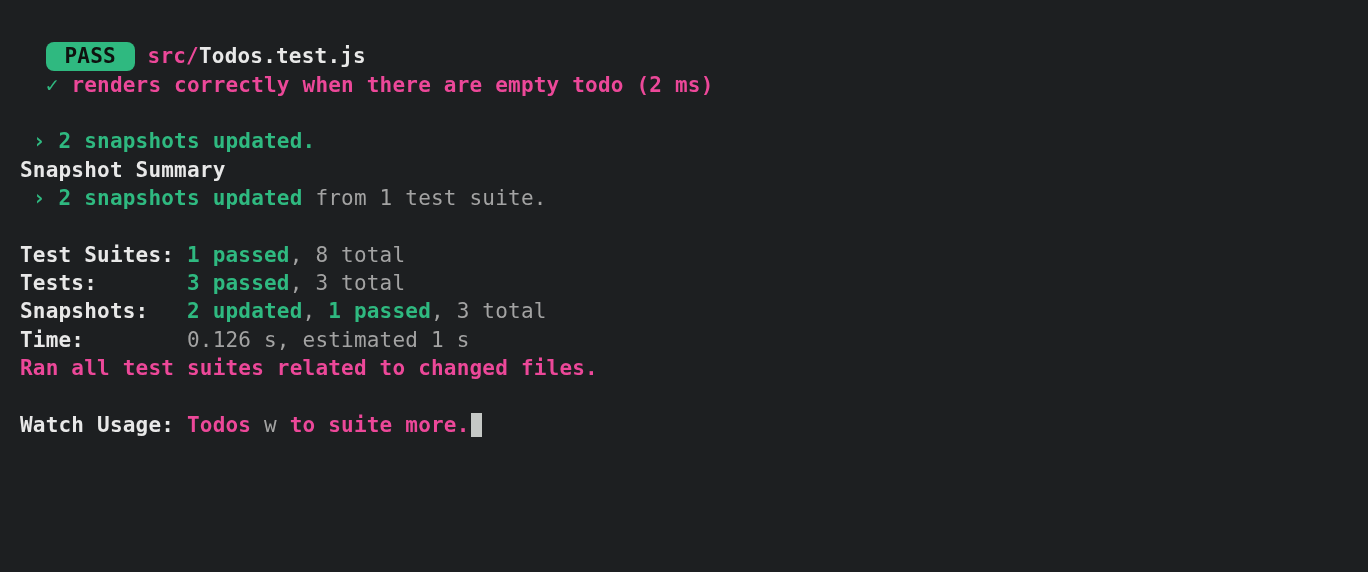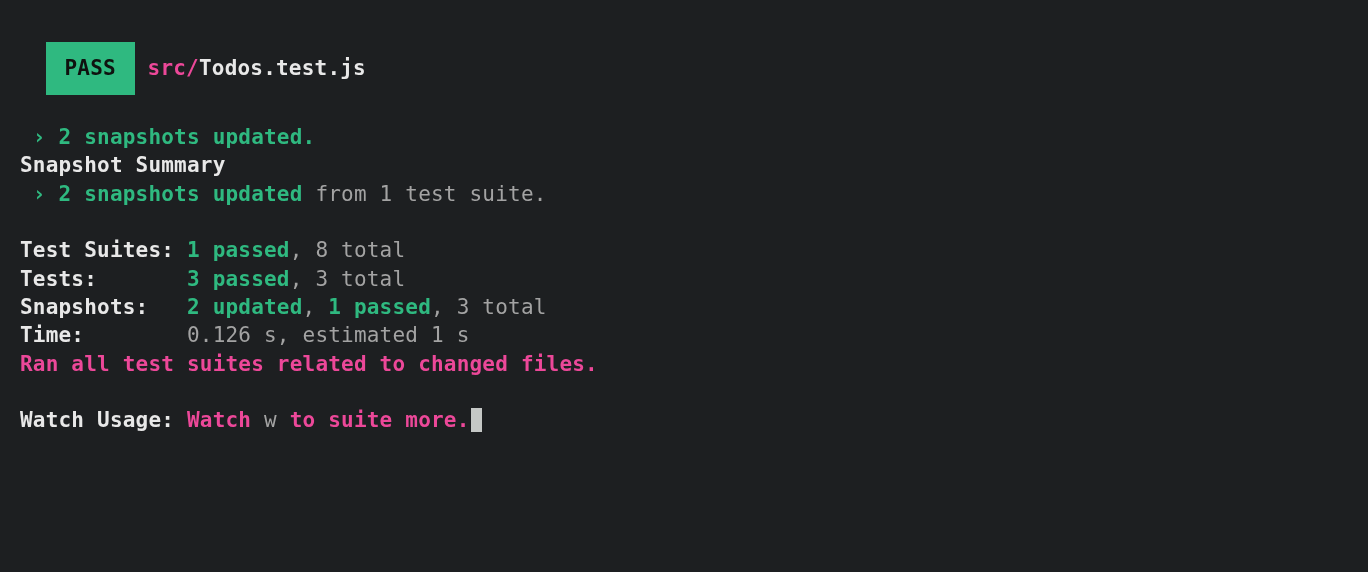--- a/index.html
+++ b/index.html
@@ -31,22 +31,23 @@
       color: #2fb980;
       font-weight: bold;
     }
     .white {
       color: #a3a3a3;
     }
     .pass-badge {
       background-color: #2fb980;
       color: #0f120f;
       font-weight: bold;
-      padding: 12px 6px;
+      padding: 0 6px;
       display: inline-block;
+      border-radius: 8px;
     }
     .line {
       white-space: pre;
     }
     .check {
       color: #2fb980;
     }
     .cursor {
       display: inline-block;
       width: 11px;
@@ -60,20 +61,21 @@
     }
   </style>
 </head>
 <body>
 
 <div class="line">
   <span class="pass-badge"> PASS </span><span class="dim"> </span><span class="dim">src/</span><span class="bold">Todos.test.js</span>
 </div>
 
 <div>
+  <div class="line">  <span class="check">✓</span> <span class="dim">renders correctly when there are empty todo</span><span class="dim"> (2 ms)</span></div>
 </div>
 
 <div class="spacer"></div>
 
 <div class="line"><span class="green"> › </span><span class="green">2 snapshots updated.</span></div>
 
 <div class="line"><span class="bold">Snapshot Summary</span></div>
 
 <div class="line"><span class="green"> › </span><span class="green">2 snapshots </span><span class="green">updated</span><span class="white"> from 1 test suite.</span></div>
 
@@ -84,13 +86,13 @@
 <div class="line"><span class="bold">Tests:       </span><span class="green">3 passed</span><span class="white">, 3 total</span></div>
 
 <div class="line"><span class="bold">Snapshots:   </span><span class="green">2 updated</span><span class="white">, </span><span class="green">1 passed</span><span class="white">, 3 total</span></div>
 
 <div class="line"><span class="bold">Time:        </span><span class="white">0.126 s, estimated 1 s</span></div>
 
 <div class="line dim">Ran all test suites related to changed files.</div>
 
 <div class="spacer"></div>
 
-<div class="line"><span class="bold">Watch Usage:</span><span class="dim"> Watch </span><span class="white">w</span><span class="dim"> to suite more.</span><span class="cursor"></span></div>
+<div class="line"><span class="bold">Watch Usage:</span><span class="dim"> Todos </span><span class="white">w</span><span class="dim"> to suite more.</span><span class="cursor"></span></div>
 
 </body></html>

